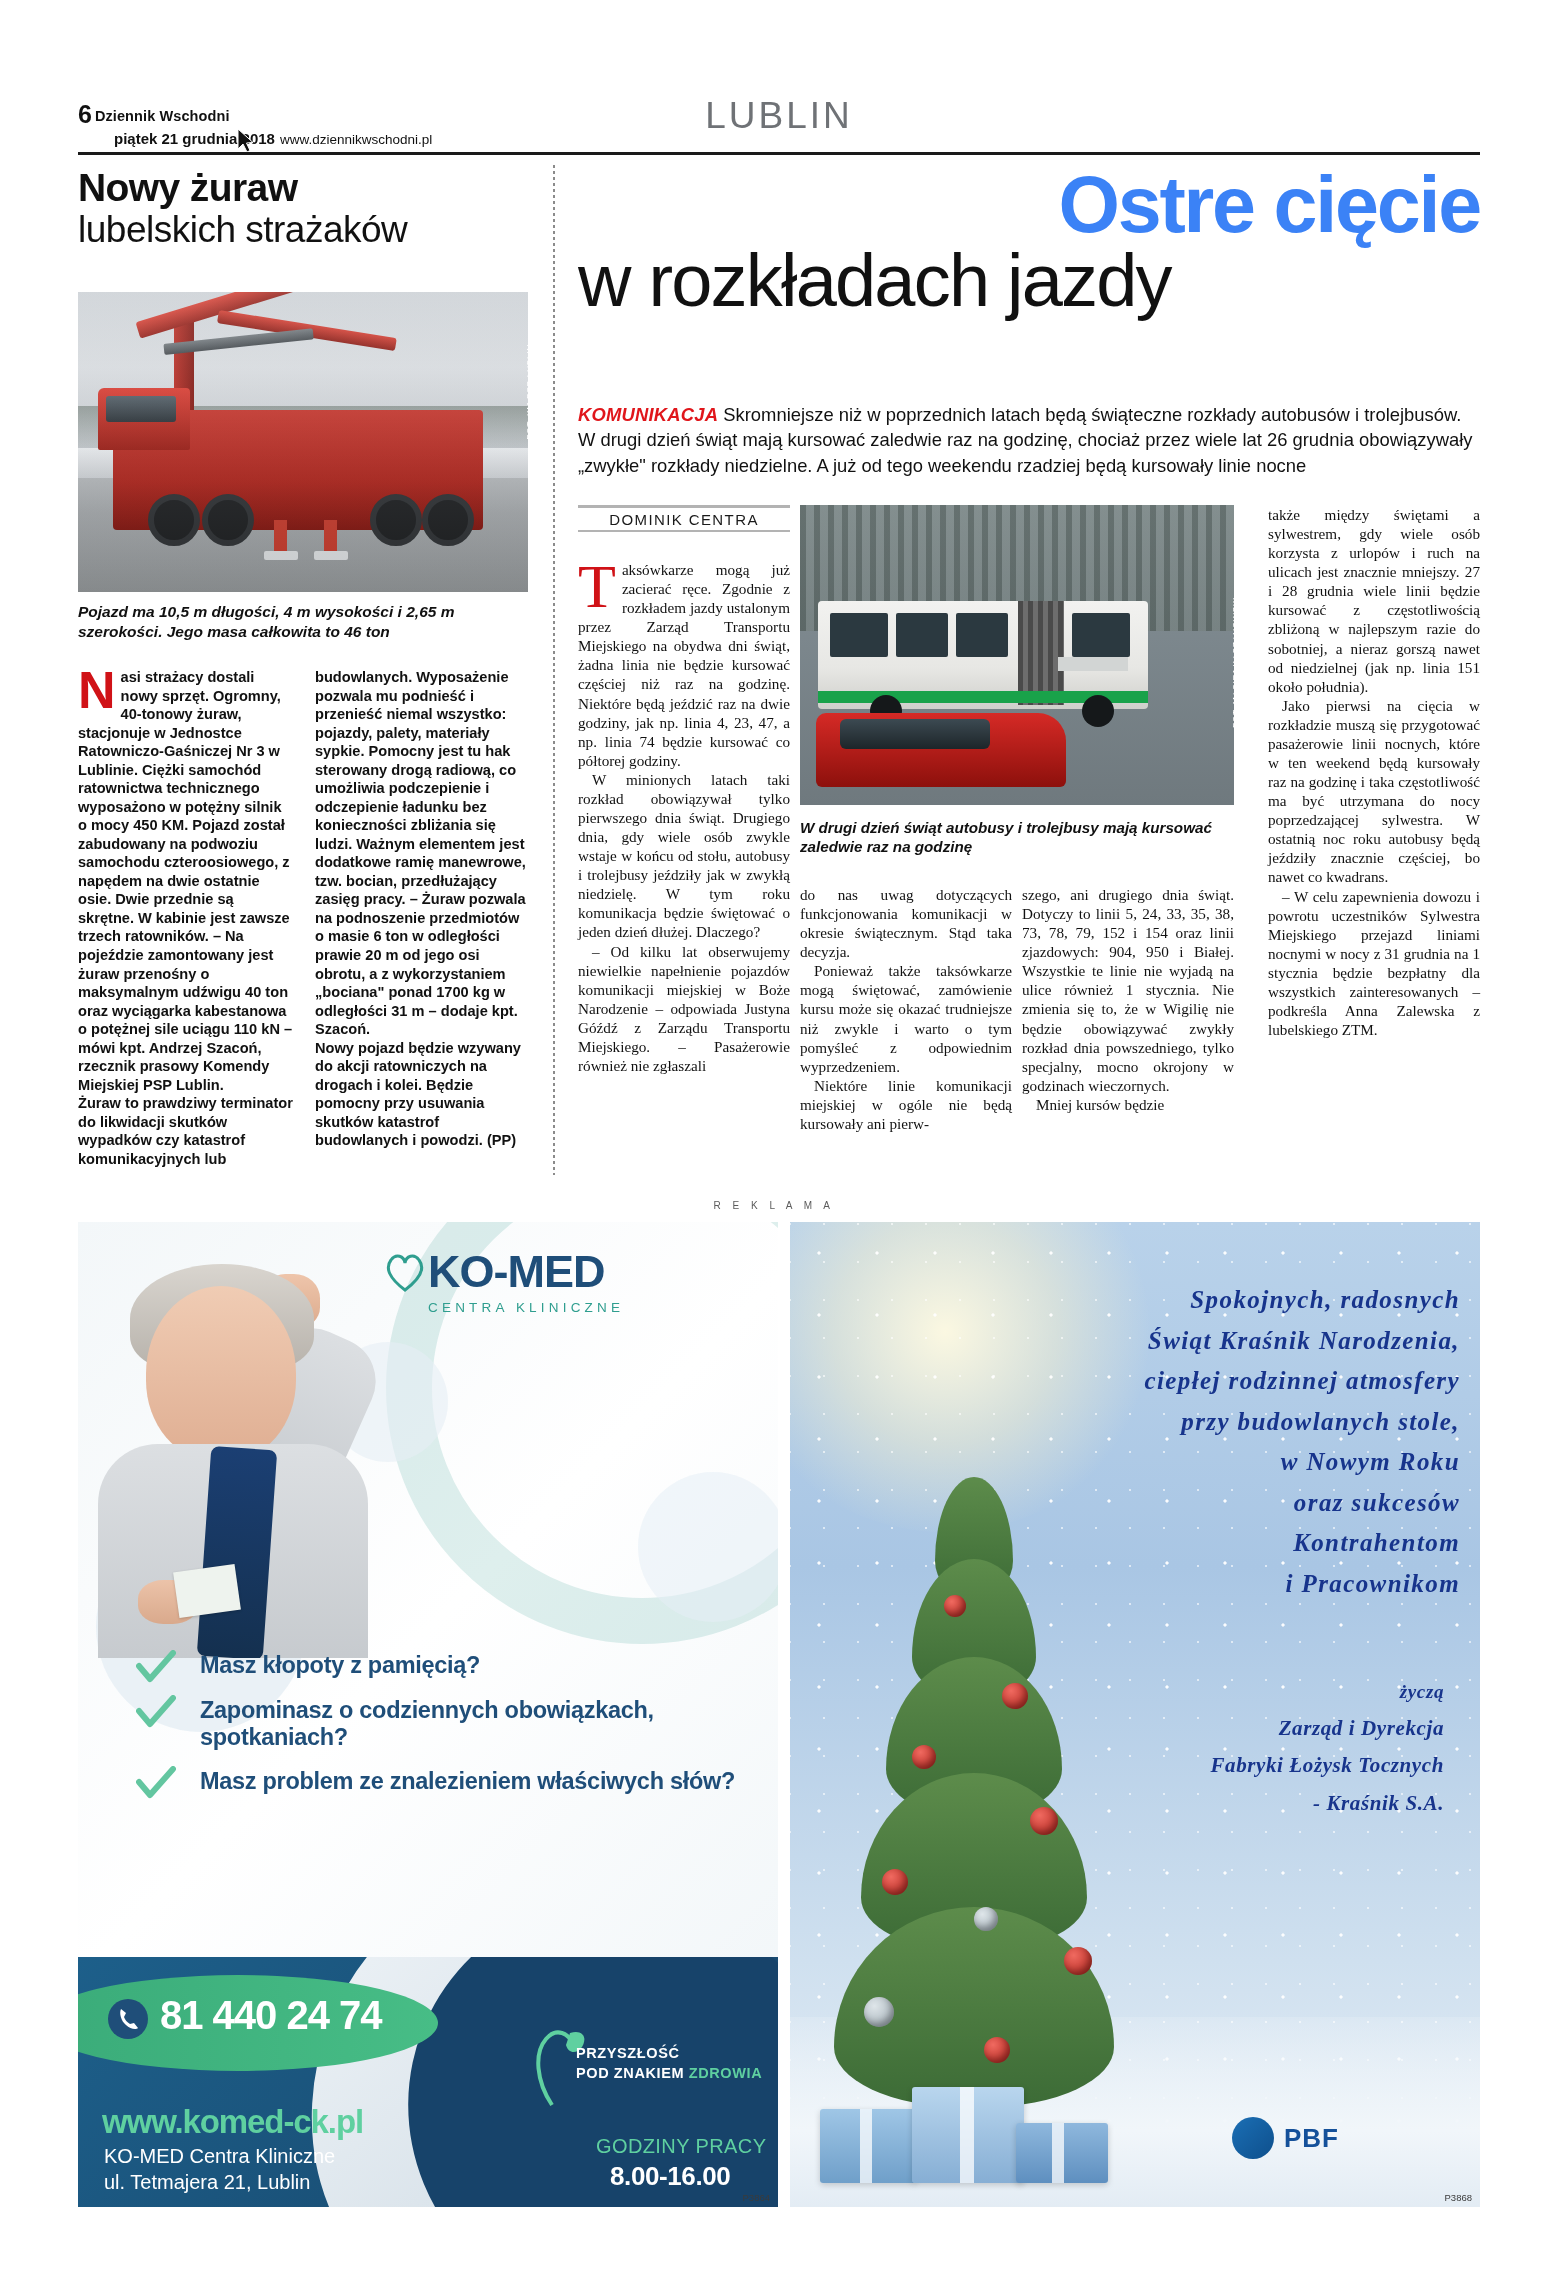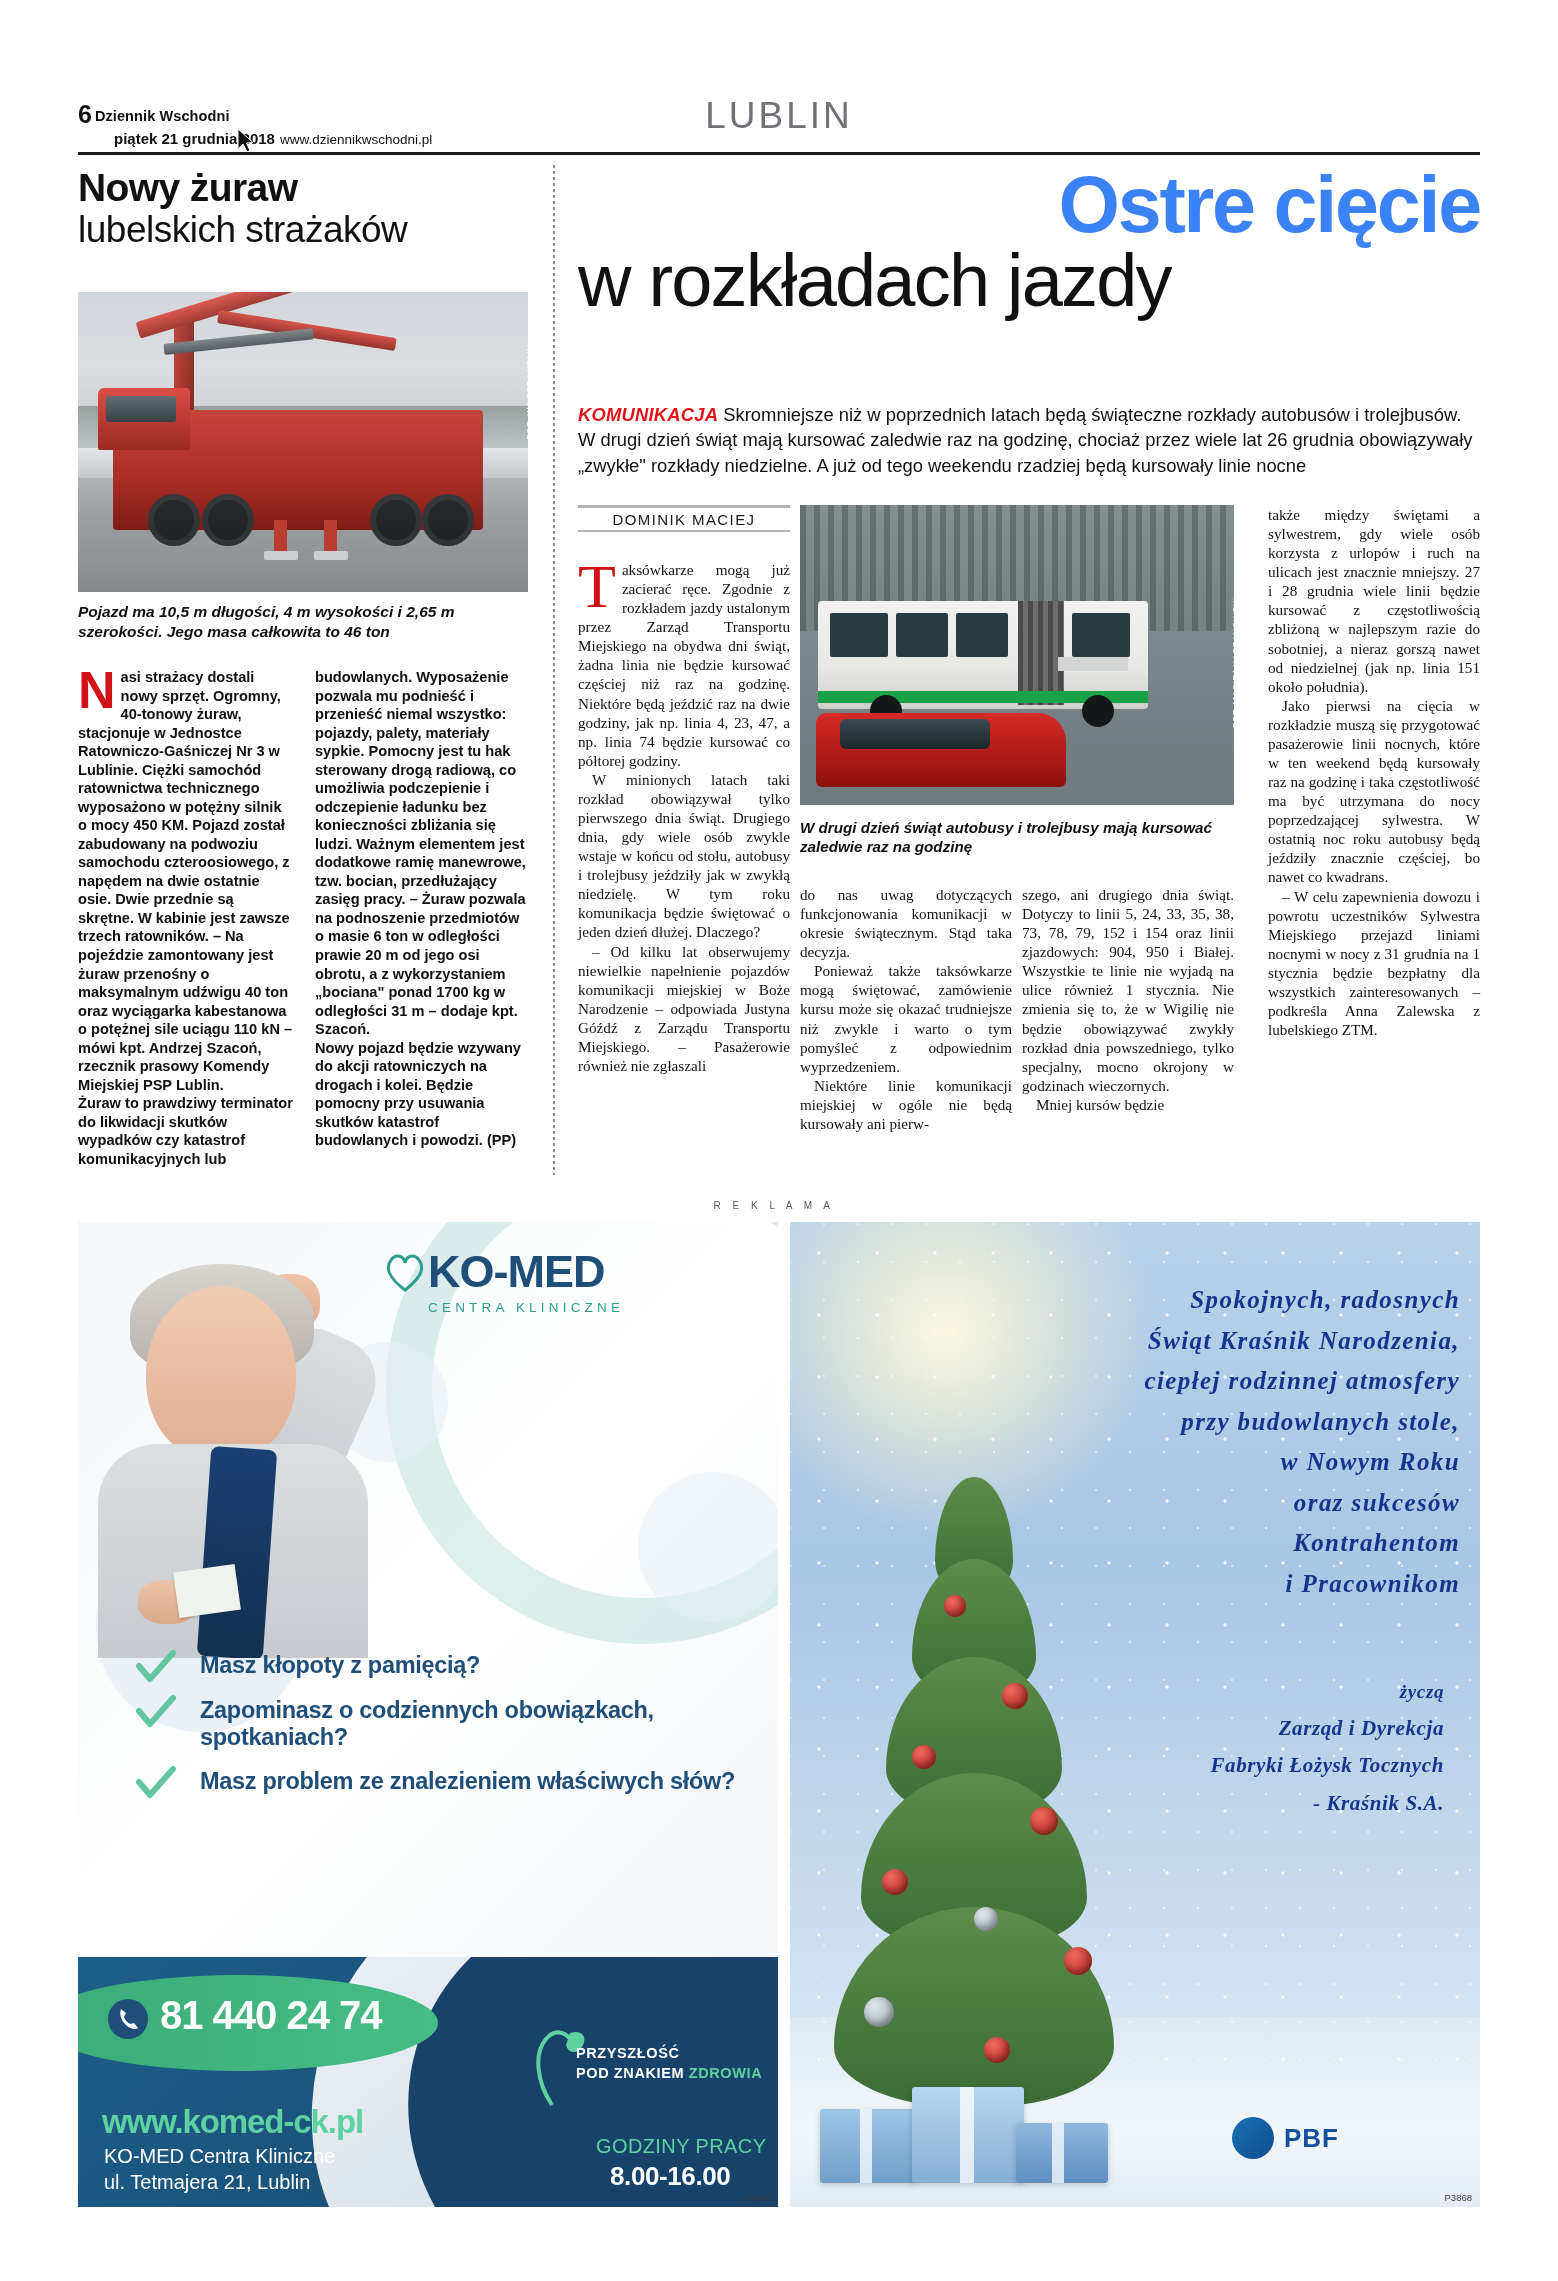--- a/index.html
+++ b/index.html
@@ -275,21 +275,21 @@
     <div class="mh-head2">w rozkładach jazdy</div>
   </div>
 
   <div class="lead">
     <span class="kicker">KOMUNIKACJA</span>
     <span>Skromniejsze niż w poprzednich latach będą świąteczne rozkłady autobusów i trolejbusów. W drugi dzień świąt mają kursować zaledwie raz na godzinę, chociaż przez wiele lat 26 grudnia obowiązywały „zwykłe" rozkłady niedzielne. A już od tego weekendu rzadziej będą kursowały linie nocne</span>
   </div>
 
   <div class="byline-wrap">
     <div class="byline-rule"></div>
-    <div class="byline">DOMINIK MACIEJ</div>
+    <div class="byline">DOMINIK CENTRA</div>
     <div class="byline-rule2"></div>
   </div>
 
   <div class="mcol mcol1">
     <p class="noind"><span class="dropcap-t">T</span><span>aksówkarze mogą już zacierać ręce. Zgodnie z rozkładem jazdy ustalonym przez Zarząd Transportu Miejskiego na obydwa dni świąt, żadna linia nie będzie kursować częściej niż raz na godzinę. Niektóre będą jeździć raz na dwie godziny, jak np. linia 4, 23, 47, a np. linia 74 będzie kursować co półtorej godziny.</span></p>
     <p>W minionych latach taki rozkład obowiązywał tylko pierwszego dnia świąt. Drugiego dnia, gdy wiele osób zwykle wstaje w końcu od stołu, autobusy i trolejbusy jeździły jak w zwykłą niedzielę. W tym roku komunikacja będzie świętować o jeden dzień dłużej. Dlaczego?</p>
     <p>– Od kilku lat obserwujemy niewielkie napełnienie pojazdów komunikacji miejskiej w Boże Narodzenie – odpowiada Justyna Góźdź z Zarządu Transportu Miejskiego. – Pasażerowie również nie zgłaszali</p>
   </div>
 
   <div class="busphoto">

